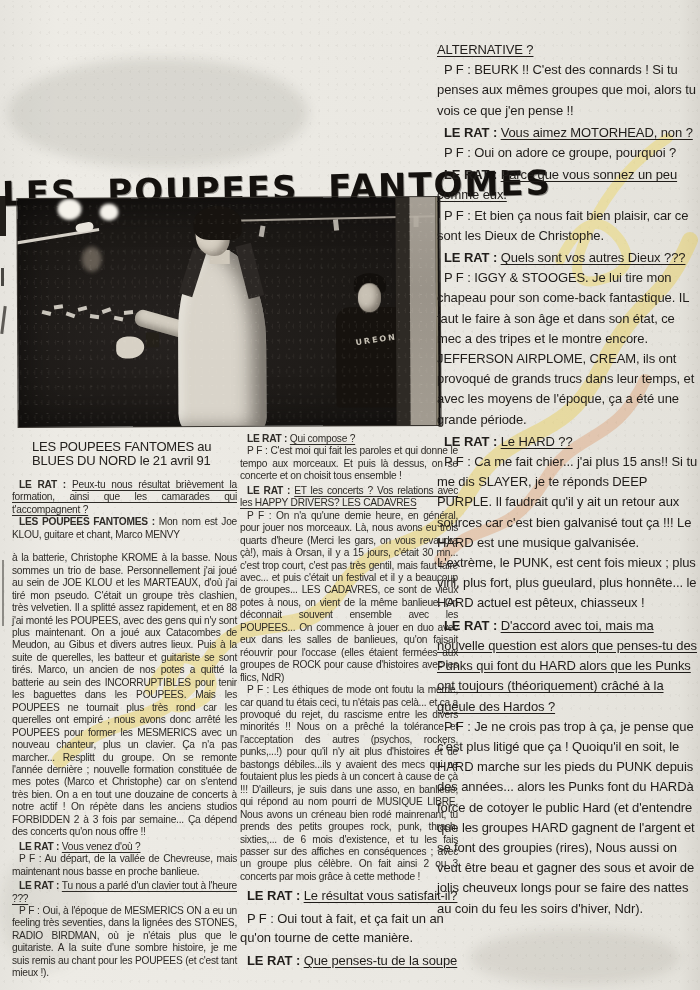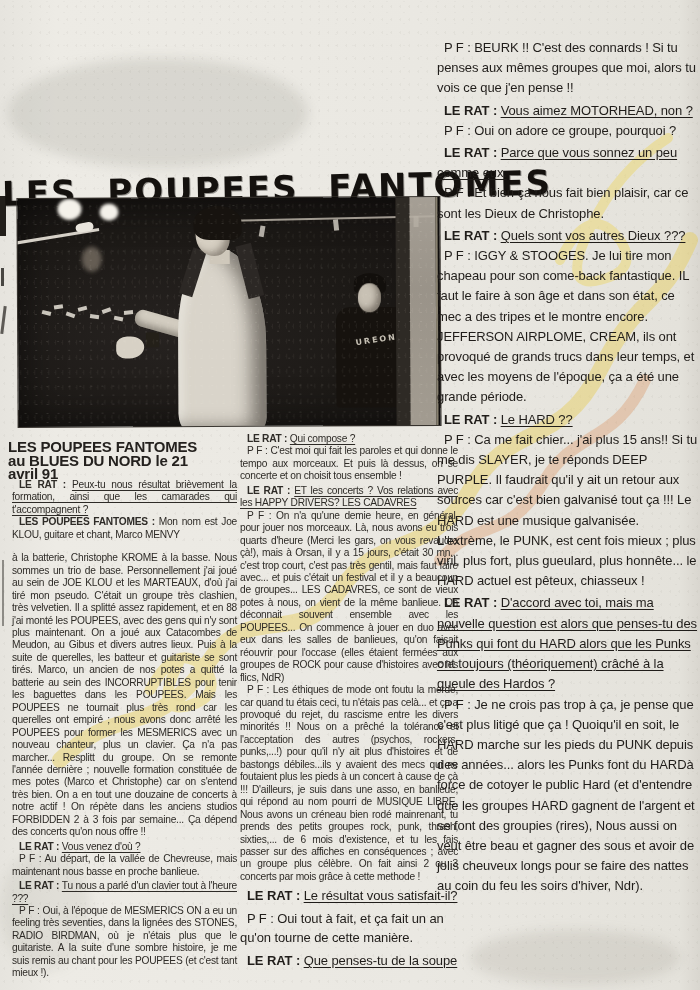--- a/index.html
+++ b/index.html
@@ -72,21 +72,21 @@
   .drummer-hair{position:absolute;left:336px;top:76px;width:32px;height:20px;background:#120f0c;border-radius:50% 50% 20% 20%;}
   .drummer-face{position:absolute;left:340px;top:86px;width:23px;height:29px;background:#c8c1b4;border-radius:48%;box-shadow:inset -4px -3px 6px rgba(55,48,40,.5);filter:blur(.4px);}
   .shirt-text{position:absolute;left:332px;top:138px;width:52px;color:#d9d3c6;font-size:8px;font-weight:bold;
     letter-spacing:2px;transform:rotate(-8deg);opacity:.9;text-align:center;font-family:"DejaVu Sans",sans-serif;}
   .band-dark{position:absolute;right:30px;top:0;width:14px;height:228px;background:#2e2a25;}
   .band-light{position:absolute;right:4px;top:0;width:26px;height:228px;background:
     linear-gradient(180deg,#b6afa4 0%,#a8a196 40%,#b2ab9f 100%);opacity:.9;}
   .band-edge{position:absolute;right:2px;top:0;width:2px;height:228px;background:#8a postal;background:#87806f;}
 
   
-  .caption{position:absolute;left:8px;top:440px;width:206px;font-weight:bold;font-size:15px;
+  .caption{position:absolute;left:32px;top:440px;width:206px;font-weight:normal;font-size:13px;
     line-height:13.5px;letter-spacing:-.2px;color:#24211e;}
   .col{position:absolute;color:#2e2b27;text-align:justify;}
   .col-left{left:12px;top:477px;width:225px;font-size:10.2px;line-height:12.45px;letter-spacing:-.25px;}
   .col-middle{left:240px;top:431px;width:218px;font-size:10.2px;line-height:12.45px;letter-spacing:-.25px;}
   .col-right{left:437px;top:38px;width:262px;font-size:13px;line-height:20.2px;letter-spacing:-.1px;
     text-align:left;color:#201d1a;}
   .para{margin:0;text-indent:7px;}
   .para.q{margin-top:2px;}
   .para.gap{margin-top:11px;}
   .para.noindent{text-indent:0;}
@@ -170,20 +170,21 @@
       <div class="para q"><span class="b"> LE RAT : </span><span class="u">Qui compose ?</span></div>
       <div class="para a"><span> P F : C'est moi qui fait les paroles et qui donne le tempo aux morceaux. Et puis là dessus, on se concerte et on choisit tous ensemble !</span></div>
       <div class="para q"><span class="b"> LE RAT : </span><span class="u">ET les concerts ? Vos relations avec les HAPPY DRIVERS? LES CADAVRES</span></div>
       <div class="para a"><span> P F : On n'a qu'une demie heure, en général, pour jouer nos morceaux. Là, nous avons eu trois quarts d'heure (Merci les gars, on vous revaudra çà!), mais à Orsan, il y a 15 jours, c'était 30 mn... c'est trop court, c'est pas très gentil, mais faut faire avec... et puis c'était un festival et il y a beaucoup de groupes... LES CADAVRES, ce sont de vieux potes à nous, on vient de la même banlieue. On déconnait souvent ensemble avec les POUPEES... On commence à jouer en duo avec eux dans les salles de banlieues, qu'on faisait réouvrir pour l'occase (elles étaient fermées aux groupes de ROCK pour cause d'histoires avec les flics, NdR)</span></div>
       <div class="para a"><span> P F : Les éthiques de mode ont foutu la merde, car quand tu étais ceci, tu n'étais pas celà... et ça a provoqué du rejet, du rascisme entre les divers minorités !! Nous on a prêché la tolérance et l'acceptation des autres (psychos, rockers, punks,...!) pour qu'il n'y ait plus d'histoires et de bastongs débiles...ils y avaient des mecs qui ne foutaient plus les pieds à un concert à cause de çà !!! D'ailleurs, je suis dans une asso, en banlieue, qui répond au nom pourri de MUSIQUE LIBRE. Nous avons un créneau bien rodé mainrenant, tu prends des petits groupes rock, punk, thrash, sixties,... de 6 mois d'existence, et tu les fais passer sur des affiches en conséquences ; avec un groupe plus célèbre. On fait ainsi 2 ou 3 concerts par mois grâce à cette methode !</span></div>
       <div class="para q big"><span class="b"> LE RAT : </span><span class="u">Le résultat vous satisfait-il?</span></div>
       <div class="para a big"><span> P F : Oui tout à fait, et ça fait un an qu'on tourne de cette manière.</span></div>
       <div class="para q big"><span class="b"> LE RAT : </span><span class="u">Que penses-tu de la soupe</span></div>
     </div>
   <div class="col col-right">
+      <div class="para q noindent"><span class="u">ALTERNATIVE ?</span></div>
       <div class="para a"><span> P F : BEURK !! C'est des connards ! Si tu penses aux mêmes groupes que moi, alors tu vois ce que j'en pense !!</span></div>
       <div class="para q"><span class="b"> LE RAT : </span><span class="u">Vous aimez MOTORHEAD, non ?</span></div>
       <div class="para a"><span> P F : Oui on adore ce groupe, pourquoi ?</span></div>
       <div class="para q"><span class="b"> LE RAT : </span><span class="u">Parce que vous sonnez un peu comme eux.</span></div>
       <div class="para a"><span> P F : Et bien ça nous fait bien plaisir, car ce sont les Dieux de Christophe.</span></div>
       <div class="para q"><span class="b"> LE RAT : </span><span class="u">Quels sont vos autres Dieux ???</span></div>
       <div class="para a"><span> P F : IGGY &amp; STOOGES. Je lui tire mon chapeau pour son come-back fantastique. IL faut le faire à son âge et dans son état, ce mec a des tripes et le montre encore. JEFFERSON AIRPLOME, CREAM, ils ont provoqué de grands trucs dans leur temps, et avec les moyens de l'époque, ça a été une grande période.</span></div>
       <div class="para q"><span class="b"> LE RAT : </span><span class="u">Le HARD ??</span></div>
       <div class="para a"><span> P F : Ca me fait chier... j'ai plus 15 ans!! Si tu me dis SLAYER, je te réponds DEEP PURPLE. Il faudrait qu'il y ait un retour aux sources car c'est bien galvanisé tout ça !!! Le HARD est une musique galvanisée. L'extrème, le PUNK, est cent fois mieux ; plus viril, plus fort, plus gueulard, plus honnête... le HARD actuel est pêteux, chiasseux !</span></div>
       <div class="para q"><span class="b"> LE RAT : </span><span class="u">D'accord avec toi, mais ma nouvelle question est alors que penses-tu des Punks qui font du HARD alors que les Punks ont toujours (théoriquement) crâché à la gueule des Hardos ?</span></div>

